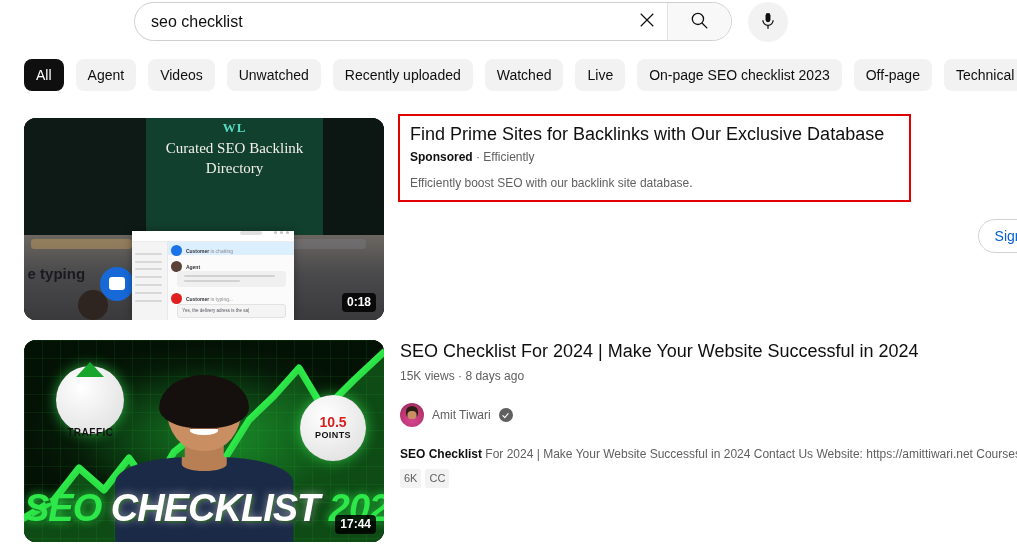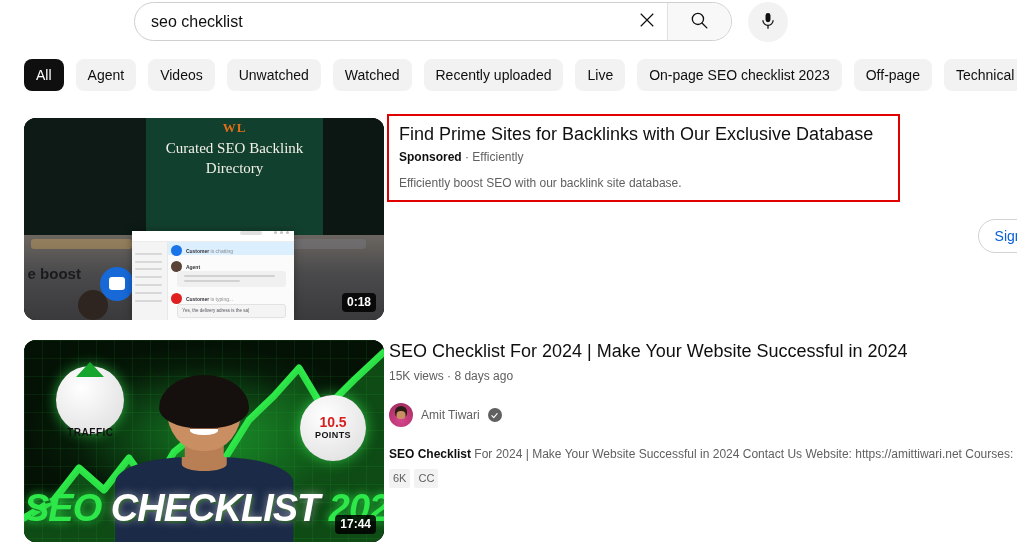--- a/index.html
+++ b/index.html
@@ -158,21 +158,21 @@
     background: #0d1a16;
   }
   .t1-center {
     position: absolute; left: 34%; top: 0; width: 49%; height: 59%;
     background: #12402f;
     display: flex; flex-direction: column; align-items: center;
     justify-content: flex-start;
     padding-top: 2px;
   }
   .t1-center .logo {
-    color: #f97316; font-family: "Liberation Serif", serif;
+    color: #5eead4; font-family: "Liberation Serif", serif;
     font-size: 13px; font-weight: 700; letter-spacing: 1px;
     opacity: .9;
   }
   .t1-center .ttl {
     color: #f2f0e8; font-family: "Liberation Serif", serif;
     font-size: 15px; line-height: 1.35; text-align: center;
     margin-top: 2px; padding: 0 10px;
   }
   .t1-right {
     position: absolute; right: 0; top: 0; width: 17%; height: 58%;
@@ -388,21 +388,21 @@
     color: #2ee84a;
     text-shadow: 0 0 10px rgba(46,232,74,.9), 2px 2px 0 #0a3d12;
   }
   .t2-title .w {
     color: #ffffff;
     text-shadow: 0 0 8px rgba(255,255,255,.5), 2px 2px 0 #0a3d12;
   }
 
   
   .meta {
-    padding-left: 5px;
+    padding-left: 16px;
     flex: 1;
     min-width: 0;
   }
   .ad-box {
     border: 2px solid #e00000;
     padding: 6px 10px 10px 10px;
     width: 513px;
     margin-left: -2px;
     margin-top: -4px;
   }
@@ -530,43 +530,43 @@
   </button>
 </div>
 
 <button class="signin-btn">Sign in</button>
 
 <div class="chips-row" id="chips">
     <button class="chip active">All</button>
     <button class="chip">Agent</button>
     <button class="chip">Videos</button>
     <button class="chip">Unwatched</button>
+    <button class="chip">Recently uploaded</button>
     <button class="chip">Watched</button>
-    <button class="chip">Recently uploaded</button>
     <button class="chip">Live</button>
     <button class="chip">On-page SEO checklist 2023</button>
     <button class="chip">Off-page</button>
     <button class="chip">Technical</button>
   </div>
 
 <div class="results">
 
   <div class="result-item">
     <div class="thumb">
       <div class="t1-bg">
         <div class="t1-left"></div>
         <div class="t1-right"></div>
         <div class="t1-center">
           <div class="logo">WL</div>
           <div class="ttl">Curated SEO Backlink Directory</div>
         </div>
         <div class="t1-lowerbg"></div>
         <div class="t1-blurbar"></div>
         <div class="t1-blurbar2"></div>
-        <div class="t1-typing">e boost</div>
+        <div class="t1-typing">e typing</div>
         <div class="t1-bluecircle"></div>
         <div class="t1-avatar-dark"></div>
 
         <div class="t1-panel">
           <div class="t1-panel-top">
             <div class="t1-right-bar"></div>
             <div class="t1-right-dots">
                 <i></i>
                 <i></i>
                 <i></i>

